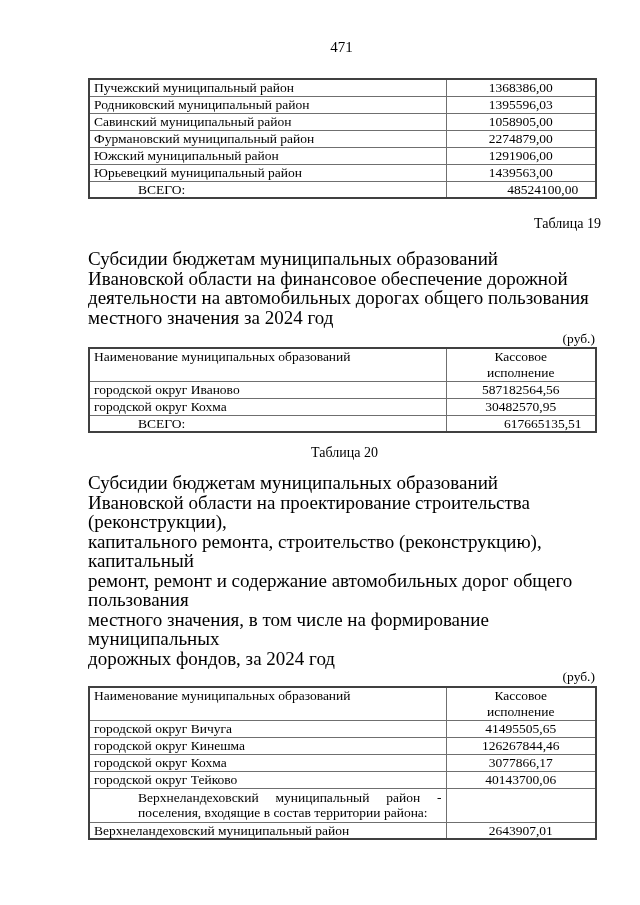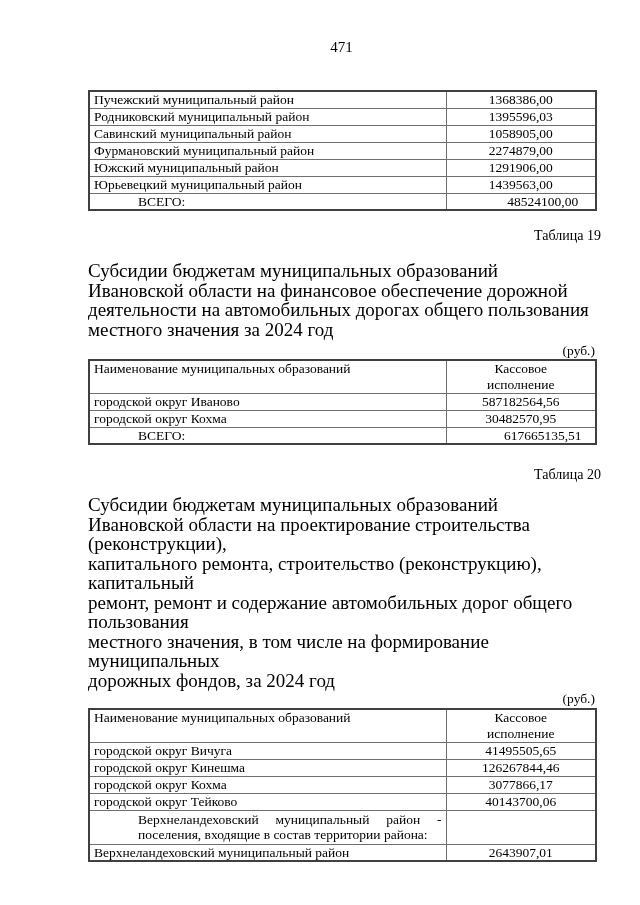--- a/index.html
+++ b/index.html
@@ -36,26 +36,26 @@
   .caption {
     text-align: right; font-size: 14px; line-height: 15px;
     margin-right: -6px;
   }
   .heading {
     font-weight: normal;
     font-size: 19px; line-height: 19.5px;
     white-space: pre-line;
   }
   .unit { text-align: right; font-size: 13.5px; line-height: 14px; }
-  .t1 { margin-top: 35px; }
+  .t1 { margin-top: 23px; }
   .cap19 { margin-top: 17px; }
   .head19 { margin-top: 18px; }
   .unit19 { margin-top: 5px; }
   .t2 { margin-top: 1px; }
-  .cap20 { margin-top: 22px; }
+  .cap20 { margin-top: 12px; text-align: center; }
   .head20 { margin-top: 13px; }
   .unit20 { margin-top: 2px; }
   .t3 { margin-top: 2px; }
 </style>
 </head>
 <body>
 
 <div class="content">
 
   <div class="page-number">471</div>

